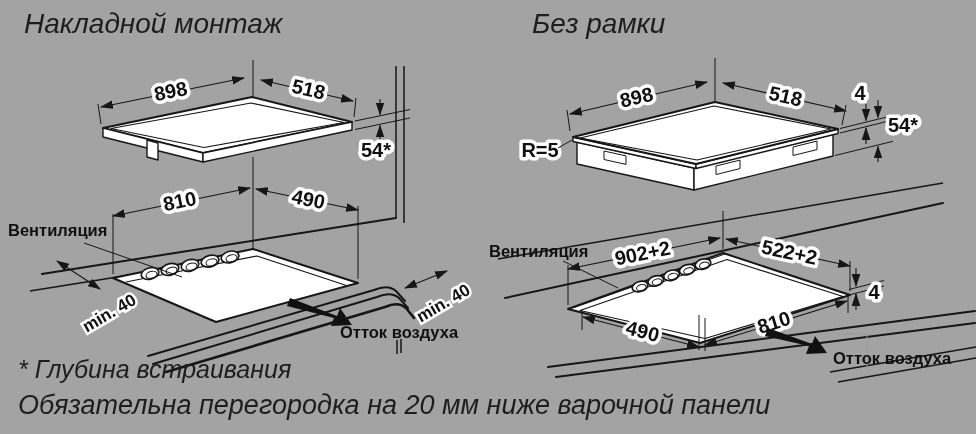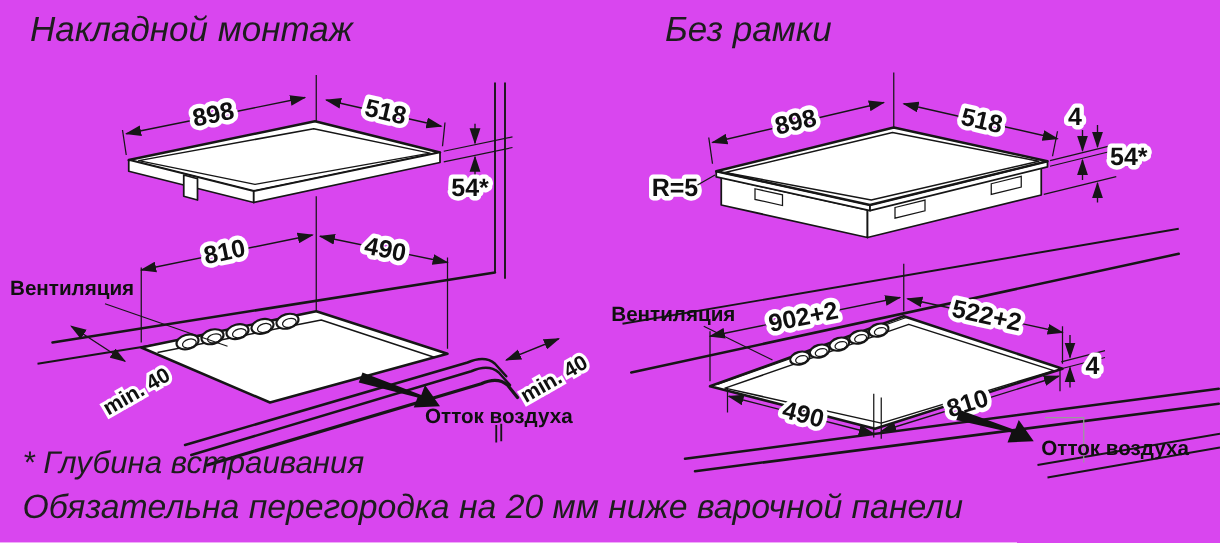--- a/index.html
+++ b/index.html
@@ -1,16 +1,16 @@
 <!DOCTYPE html>
 <html><head>
 <meta charset="utf-8">
 <style>
   html,body{margin:0;padding:0;background:#ffffff;}
-  .stage{position:relative;width:976px;height:434px;background:#d946ef;overflow:hidden;
+  .stage{position:relative;width:976px;height:434px;background:#a3a3a3;overflow:hidden;
          font-family:"Liberation Sans",sans-serif;}
   svg{display:block}
   .o2{stroke:#161616;stroke-width:2;fill:none;stroke-linejoin:round;stroke-linecap:round}
   .o25{stroke:#161616;stroke-width:2.6;fill:none;stroke-linejoin:round;stroke-linecap:round}
   .o15{stroke:#161616;stroke-width:1.5;fill:none;stroke-linejoin:round}
   .o12{stroke:#161616;stroke-width:1.2;fill:none;stroke-linejoin:round}
   .thin{stroke:#161616;stroke-width:1;fill:none}
   .dim{stroke:#161616;stroke-width:1.1;fill:none}
   .facew{fill:#fff;stroke:#161616;stroke-width:2;stroke-linejoin:round}
   .face1{fill:#fff;stroke:#161616;stroke-width:1.4;stroke-linejoin:round}

